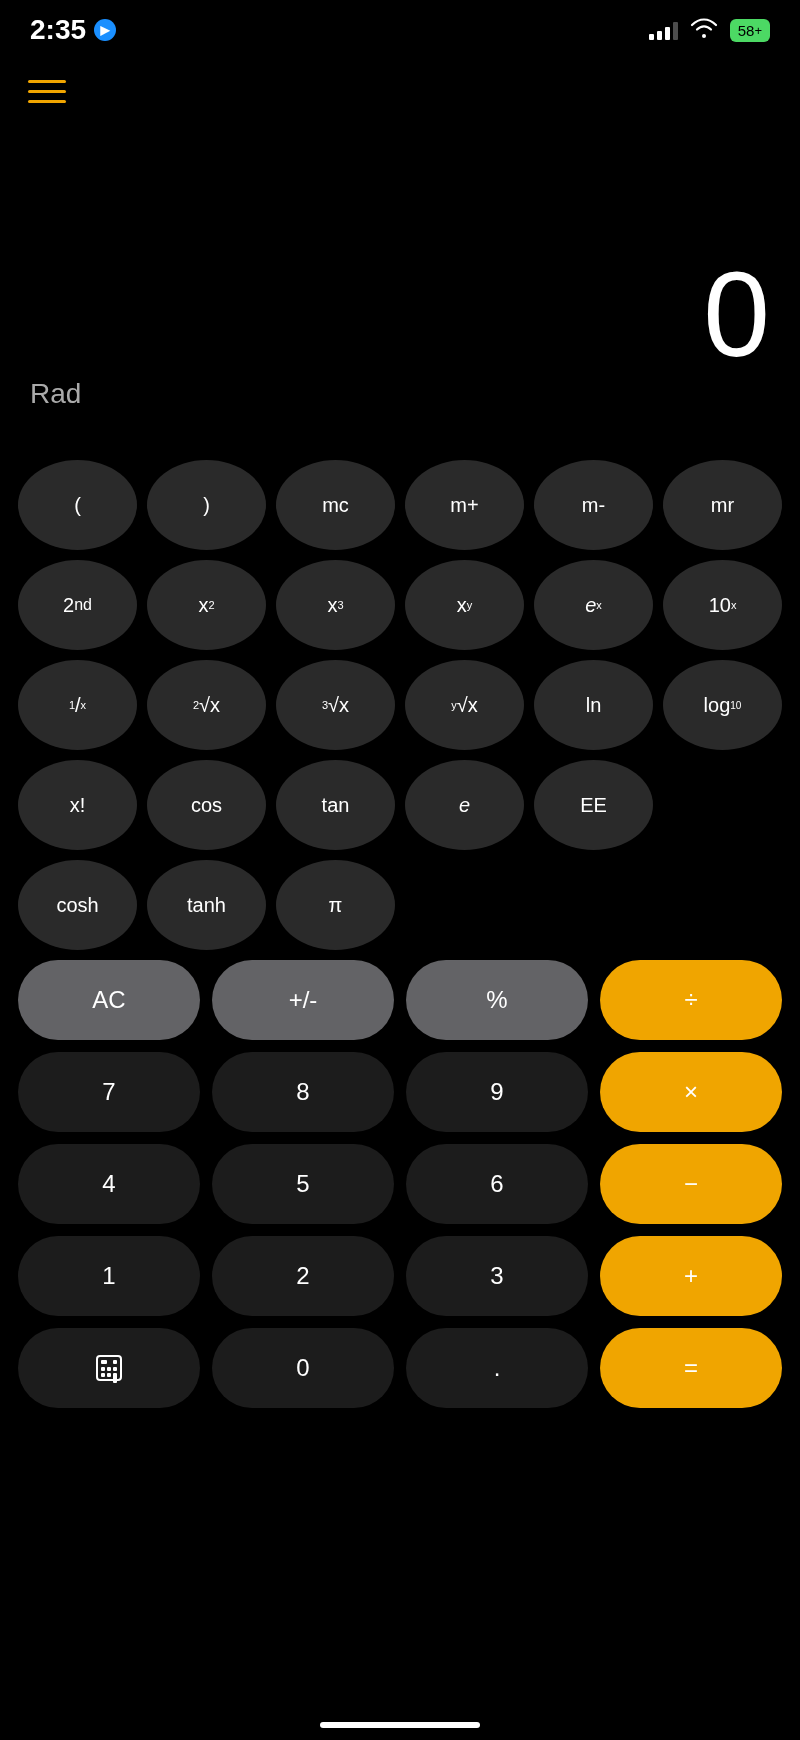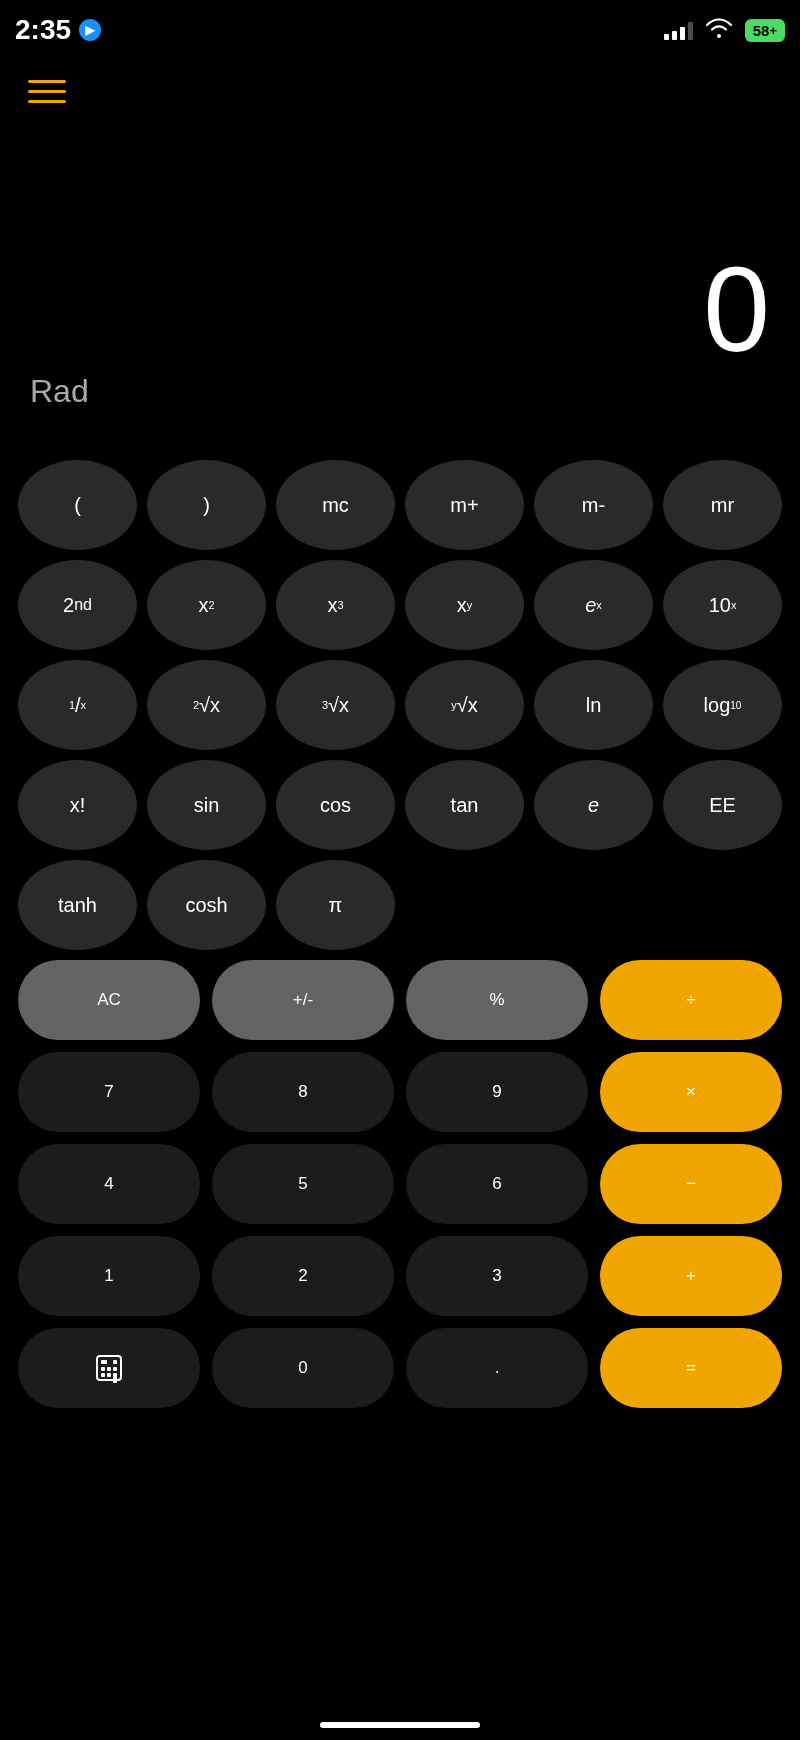--- a/index.html
+++ b/index.html
@@ -16,21 +16,21 @@
     
     .status-bar {
       position: absolute;
       top: 0;
       left: 0;
       right: 0;
       height: 60px;
       display: flex;
       align-items: center;
       justify-content: space-between;
-      padding: 0 15px;
+      padding: 0 30px;
     }
     .status-time {
       font-size: 28px;
       font-weight: 600;
       display: flex;
       align-items: center;
       gap: 8px;
     }
     .location-icon {
       width: 22px;
@@ -62,21 +62,21 @@
     .signal-bar:nth-child(2) { height: 9px; }
     .signal-bar:nth-child(3) { height: 13px; }
     .signal-bar:nth-child(4) { height: 18px; opacity: 0.3; }
     .wifi-icon {
       font-size: 20px;
     }
     .battery {
       background: #4cd964;
       color: #000;
       font-size: 15px;
-      font-weight: 700;
+      font-weight: 400;
       padding: 3px 8px;
       border-radius: 6px;
       display: flex;
       align-items: center;
     }
     .battery::after {
       content: '+';
       font-size: 13px;
     }
 
@@ -110,21 +110,21 @@
       padding: 0 30px 10px;
     }
     .display-value {
       text-align: right;
       font-size: 120px;
       font-weight: 200;
       color: #fff;
       line-height: 1;
     }
     .display-mode {
-      font-size: 32px;
+      font-size: 28px;
       color: #aaa;
       margin-top: 4px;
     }
 
     
     .calc-area {
       position: absolute;
       top: 460px;
       left: 0;
       right: 0;
@@ -140,21 +140,21 @@
     }
 
     
     .btn {
       height: 80px;
       border-radius: 50px;
       display: flex;
       align-items: center;
       justify-content: center;
       cursor: pointer;
-      font-size: 17px;
+      font-size: 24px;
       font-weight: 400;
       user-select: none;
       border: none;
       outline: none;
       position: relative;
     }
 
     .btn-sci {
       background: #2a2a2a;
       color: #fff;
@@ -267,31 +267,30 @@
       <div class="sci-row">
         <div class="btn btn-sci"><sup style="font-size:11px">1</sup>/<sub style="font-size:11px">x</sub></div>
         <div class="btn btn-sci"><sup style="font-size:11px">2</sup>√x</div>
         <div class="btn btn-sci"><sup style="font-size:11px">3</sup>√x</div>
         <div class="btn btn-sci"><sup style="font-size:11px">y</sup>√x</div>
         <div class="btn btn-sci">ln</div>
         <div class="btn btn-sci">log<sub style="font-size:10px">10</sub></div>
       </div>
       <div class="sci-row">
         <div class="btn btn-sci">x!</div>
-        <div class="btn btn-sci">sin</div>
         <div class="btn btn-sci">cos</div>
         <div class="btn btn-sci">tan</div>
         <div class="btn btn-sci">
           <i>e</i>
         </div>
         <div class="btn btn-sci">EE</div>
       </div>
       <div class="sci-row">
+        <div class="btn btn-sci">cosh</div>
         <div class="btn btn-sci">tanh</div>
-        <div class="btn btn-sci">cosh</div>
         <div class="btn btn-sci">π</div>
       </div>
     </div>
 
   <div class="std-rows" id="std-rows-container">
       <div class="std-row">
         <div class="btn btn-gray">AC</div>
         <div class="btn btn-gray">+/-</div>
         <div class="btn btn-gray">%</div>
         <div class="btn btn-orange">÷</div>

